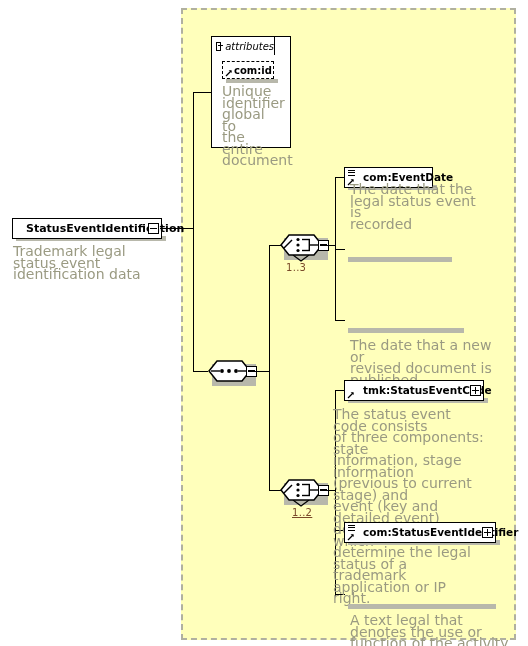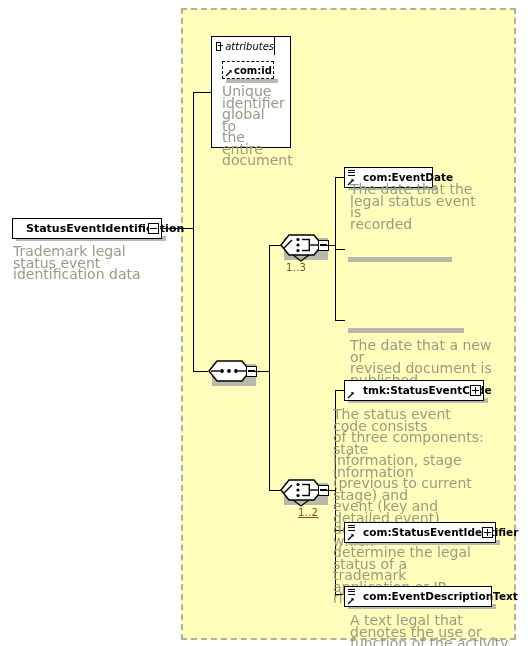--- a/index.html
+++ b/index.html
@@ -189,21 +189,21 @@
       <line x1="22" y1="5.5" x2="30" y2="5.5" stroke="#000" stroke-width="1.4"></line>
       <line x1="22" y1="16.5" x2="30" y2="16.5" stroke="#000" stroke-width="1.4"></line>
       <line x1="29.3" y1="5" x2="29.3" y2="17" stroke="#000" stroke-width="1.4"></line>
       <line x1="29" y1="11" x2="38" y2="11" stroke="#000" stroke-width="1.4"></line>
     </svg>
     <div class="expander" style="left:38px;top:5.5px;"></div>
     <svg width="18" height="7" viewBox="0 0 18 7" style="position:absolute;left:12px;top:21px;">
       <path d="M1 0 L9 6 L17 0" stroke="#000" stroke-width="1.2" fill="none"></path>
     </svg>
   </div>
-  <div class="card" style="left:298px;top:507px;text-decoration:underline;">1..2</div>
+  <div class="card" style="left:292px;top:507px;text-decoration:underline;">1..2</div>
 
   <div class="h-line" style="left:321px;top:490px;width:15px;"></div>
   <div class="v-line" style="left:335px;top:390px;height:206px;"></div>
   <div class="h-line" style="left:335px;top:390px;width:10px;"></div>
   <div class="h-line" style="left:335px;top:530px;width:10px;"></div>
   <div class="h-line" style="left:335px;top:594px;width:10px;"></div>
 
   <div class="ebox-shadow" style="left:348px;top:398px;width:140px;height:5px;"></div>
   <div class="ebox" style="left:344px;top:380px;width:140px;">
     <svg class="ico-arrow" viewBox="0 0 8 8">
@@ -232,28 +232,16 @@
       </div>
     <svg class="ico-arrow" viewBox="0 0 8 8">
       <path d="M1 7 L6 2" stroke="#000" stroke-width="1.2" fill="none"></path>
       <path d="M6.6 1.2 L6.6 4 L3.6 1.2 Z" fill="#000"></path>
     </svg>
     <span class="elabel">com:StatusEventIdentifier</span>
   </div>
   <div class="expander plus" style="left:482px;top:527px;"></div>
 
   <div class="ebox-shadow" style="left:348px;top:604px;width:148px;height:5px;"></div>
-  <div class="ebox" style="left:344px;top:586px;width:148px;">
-    <div class="ico-lines">
-        <i></i>
-        <i></i>
-        <i></i>
-      </div>
-    <svg class="ico-arrow" viewBox="0 0 8 8">
-      <path d="M1 7 L6 2" stroke="#000" stroke-width="1.2" fill="none"></path>
-      <path d="M6.6 1.2 L6.6 4 L3.6 1.2 Z" fill="#000"></path>
-    </svg>
-    <span class="elabel">com:EventDescriptionText</span>
-  </div>
   <div class="desc" style="left:350px;top:615px;width:165px;">A text legal that denotes the use or
 function of the activity</div>
 
 </div>
 
 </body></html>

